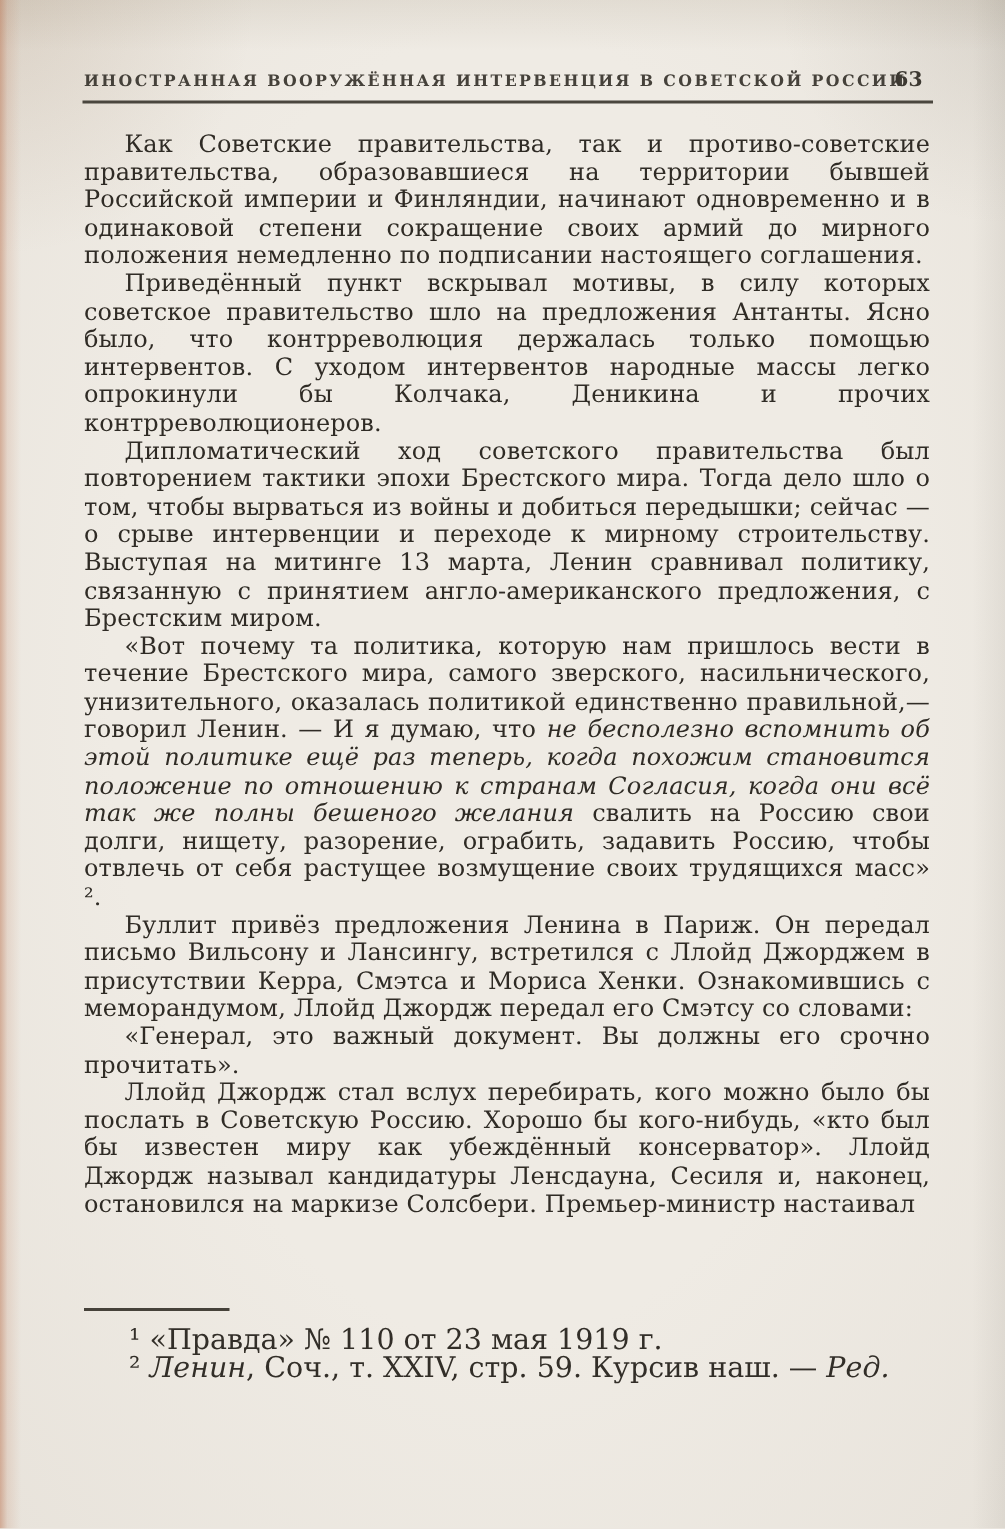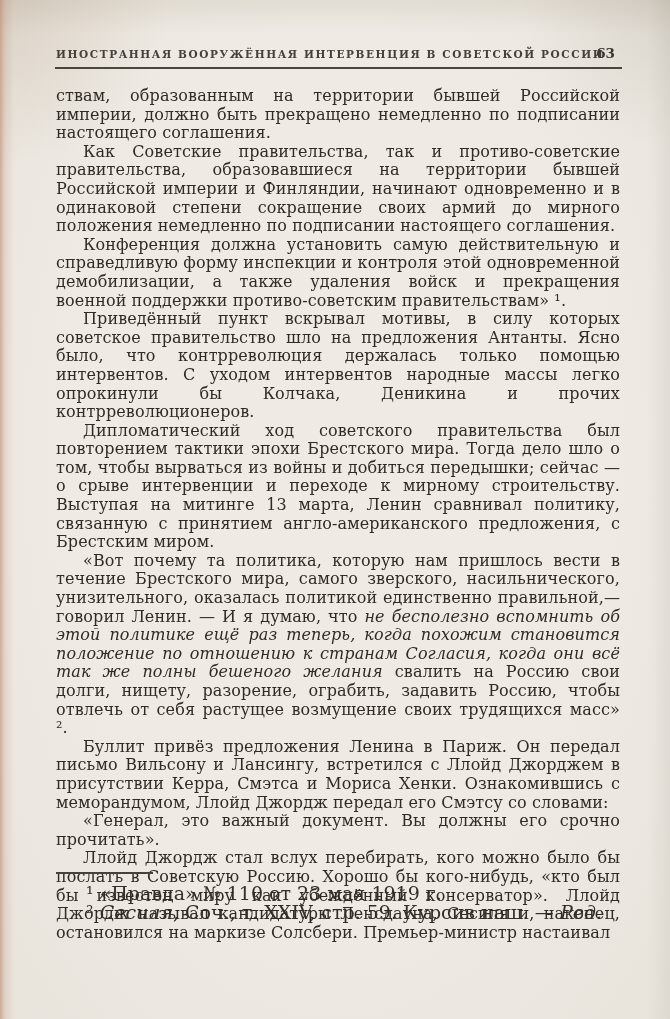--- a/index.html
+++ b/index.html
@@ -100,32 +100,30 @@
 <div class="page">
 
   <div class="running-head">
     <span class="rh-title">ИНОСТРАННАЯ ВООРУЖЁННАЯ ИНТЕРВЕНЦИЯ В СОВЕТСКОЙ РОССИИ</span>
     <span class="rh-page">63</span>
   </div>
 
   <div class="head-rule"></div>
 
   <div class="body-text" id="body-text">
-      <p class="para"><span>ствам, образованным на территории бывшей Российской империи, должно быть прекращено немедленно по подписании настоящего соглашения.</span></p>
       <p class="para ind"><span>Как Советские правительства, так и противо-советские правительства, образовавшиеся на территории бывшей Российской империи и Финляндии, начинают одновременно и в одинаковой степени сокращение своих армий до мирного положения немедленно по подписании настоящего соглашения.</span></p>
-      <p class="para ind"><span>Конференция должна установить самую действительную и справедливую форму инспекции и контроля этой одновременной демобилизации, а также удаления войск и прекращения военной поддержки противо-советским правительствам» ¹.</span></p>
       <p class="para ind"><span>Приведённый пункт вскрывал мотивы, в силу которых советское правительство шло на предложения Антанты. Ясно было, что контрреволюция держалась только помощью интервентов. С уходом интервентов народные массы легко опрокинули бы Колчака, Деникина и прочих контрреволюционеров.</span></p>
       <p class="para ind"><span>Дипломатический ход советского правительства был повторением тактики эпохи Брестского мира. Тогда дело шло о том, чтобы вырваться из войны и добиться передышки; сейчас — о срыве интервенции и переходе к мирному строительству. Выступая на митинге 13 марта, Ленин сравнивал политику, связанную с принятием англо-американского предложения, с Брестским миром.</span></p>
       <p class="para ind"><span>«Вот почему та политика, которую нам пришлось вести в течение Брестского мира, самого зверского, насильнического, унизительного, оказалась политикой единственно правильной,— говорил Ленин. — И я думаю, что </span><span class="it">не бесполезно вспомнить об этой политике ещё раз теперь, когда похожим становится положение по отношению к странам Согласия, когда они всё так же полны бешеного желания</span><span> свалить на Россию свои долги, нищету, разорение, ограбить, задавить Россию, чтобы отвлечь от себя растущее возмущение своих трудящихся масс» ².</span></p>
       <p class="para ind"><span>Буллит привёз предложения Ленина в Париж. Он передал письмо Вильсону и Лансингу, встретился с Ллойд Джорджем в присутствии Керра, Смэтса и Мориса Хенки. Ознакомившись с меморандумом, Ллойд Джордж передал его Смэтсу со словами:</span></p>
       <p class="para ind"><span>«Генерал, это важный документ. Вы должны его срочно прочитать».</span></p>
       <p class="para ind"><span>Ллойд Джордж стал вслух перебирать, кого можно было бы послать в Советскую Россию. Хорошо бы кого-нибудь, «кто был бы известен миру как убеждённый консерватор». Ллойд Джордж называл кандидатуры Ленсдауна, Сесиля и, наконец, остановился на маркизе Солсбери. Премьер-министр настаивал</span></p>
     </div>
 
   <div class="footnote-area">
     <div class="foot-rule"></div>
     <div id="footnotes">
         <p class="fnote"><span>¹ «Правда» № 110 от 23 мая 1919 г.</span></p>
-        <p class="fnote"><span>² </span><span class="it">Сесиля</span><span>, Соч., т. XXIV, стр. 59.  Курсив наш. — </span><span class="it">Ред.</span></p>
+        <p class="fnote"><span>² </span><span class="it">Ленин</span><span>, Соч., т. XXIV, стр. 59.  Курсив наш. — </span><span class="it">Ред.</span></p>
       </div>
   </div>
 
 </div>
 
 </body></html>

